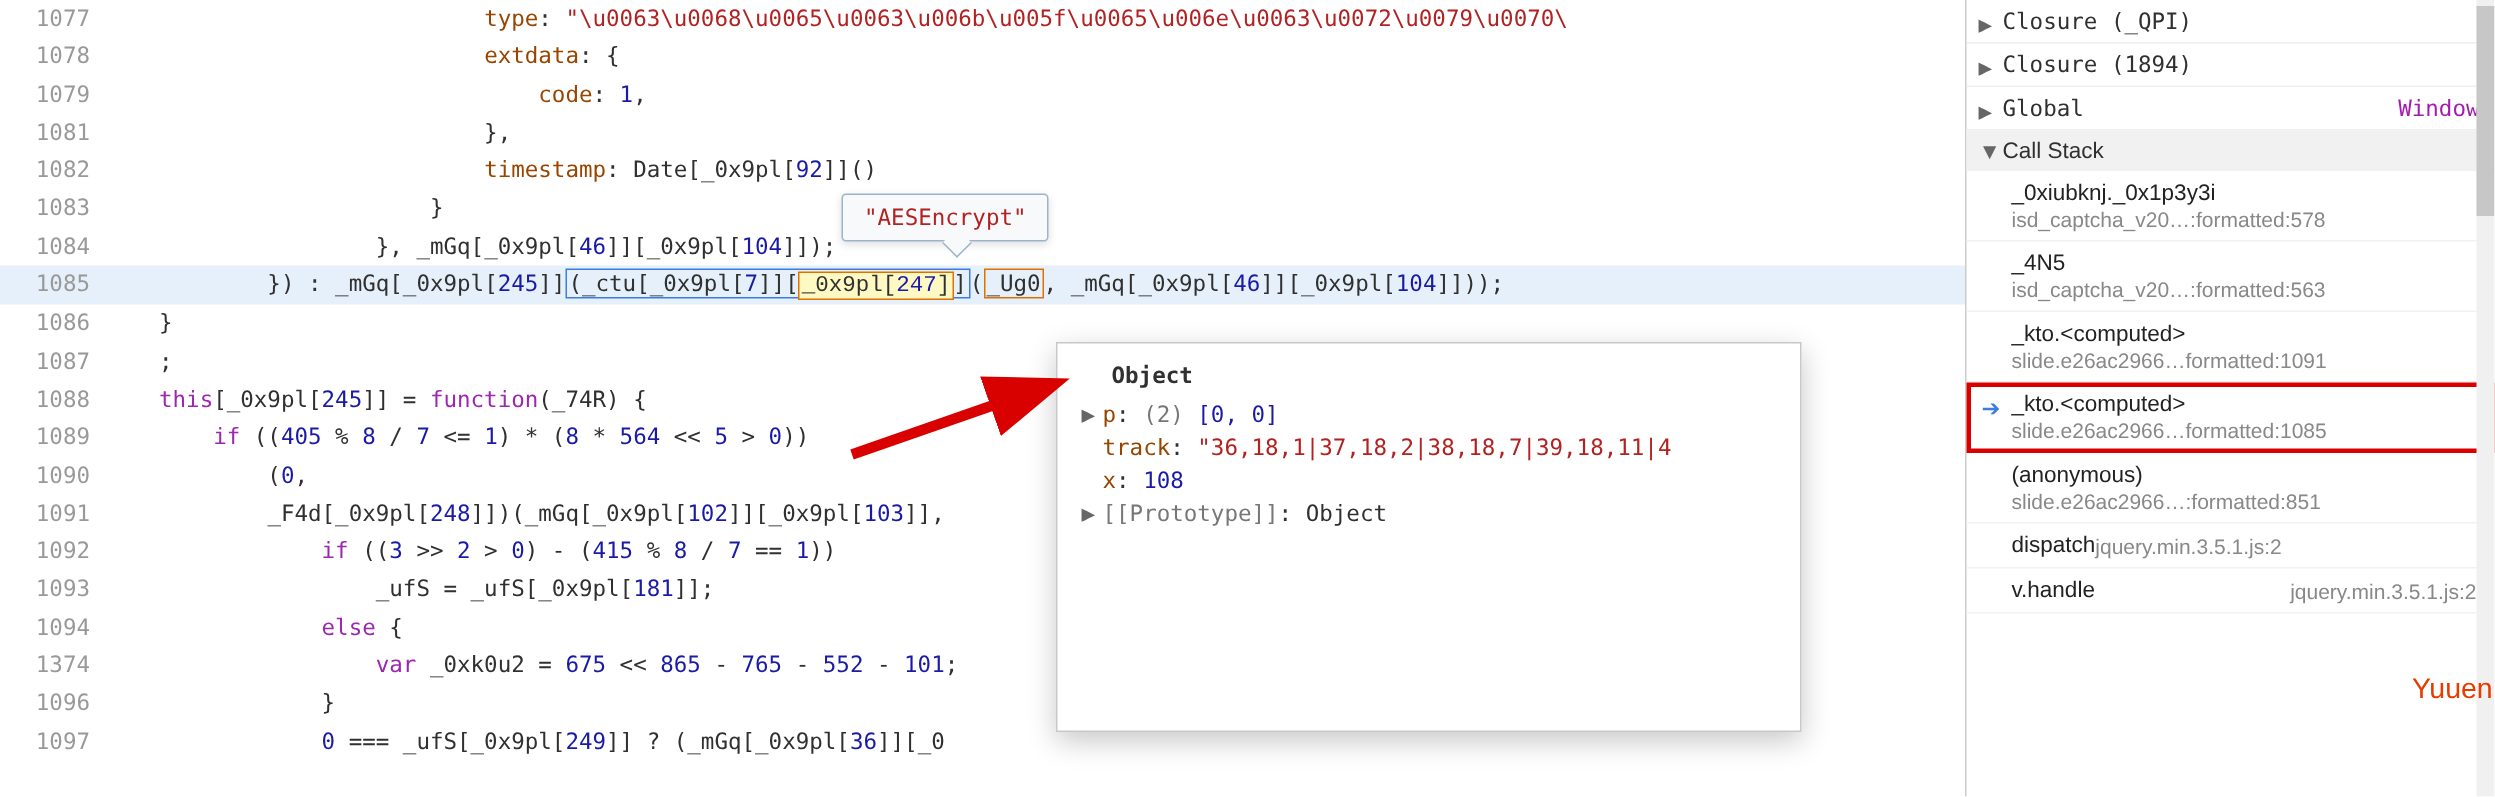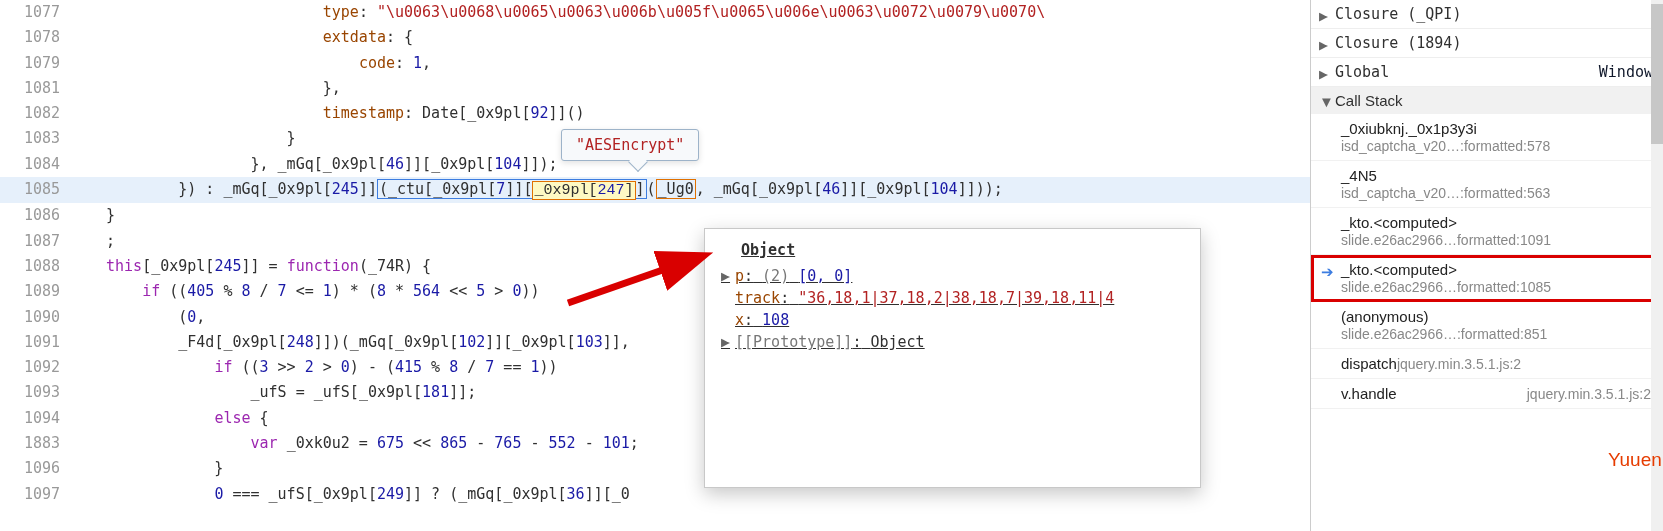--- a/index.html
+++ b/index.html
@@ -84,21 +84,20 @@
     position: absolute;
     left: 704px;
     top: 228px;
     width: 497px;
     height: 260px;
     background: #fff;
     border: 1px solid #c8c8c8;
     box-shadow: 0 6px 18px rgba(0,0,0,0.22);
     z-index: 8;
     padding: 8px 0;
-    text-decoration: underline;
   }
   .obj-title {
     padding: 4px 36px 6px;
     font-weight: bold;
   }
   .obj-row {
     padding: 2px 16px;
     display: flex;
     align-items: baseline;
   }
@@ -134,21 +133,21 @@
   }
   .scope-row { font-family: Menlo, Consolas, monospace; }
   .scope-expand {
     position: absolute;
     left: 8px;
     top: 6px;
     color: #666;
   }
   .scope-val {
     float: right;
-    color: #0f172a;
+    color: #a21caf;
     font-family: Menlo, Consolas, monospace;
   }
   .section-header {
     background: #f1f1f1;
     padding: 5px 10px 5px 24px;
     position: relative;
     font-family: -apple-system, "Segoe UI", sans-serif;
   }
   .cs-entry {
     padding: 6px 12px 6px 30px;
@@ -228,21 +227,21 @@
   <div class="code-line"><div class="gutter">1090</div><div class="code-content">        (<span class="num">0</span>,</div></div>
 
   <div class="code-line"><div class="gutter">1091</div><div class="code-content">        <span>_F4d</span>[<span>_0x9pl</span>[<span class="num">248</span>]])(<span>_mGq</span>[<span>_0x9pl</span>[<span class="num">102</span>]][<span>_0x9pl</span>[<span class="num">103</span>]],</div></div>
 
   <div class="code-line"><div class="gutter">1092</div><div class="code-content">            <span class="kw">if</span> ((<span class="num">3</span> &gt;&gt; <span class="num">2</span> &gt; <span class="num">0</span>) - (<span class="num">415</span> % <span class="num">8</span> / <span class="num">7</span> == <span class="num">1</span>))</div></div>
 
   <div class="code-line"><div class="gutter">1093</div><div class="code-content">                <span>_ufS</span> = <span>_ufS</span>[<span>_0x9pl</span>[<span class="num">181</span>]];</div></div>
 
   <div class="code-line"><div class="gutter">1094</div><div class="code-content">            <span class="kw">else</span> {</div></div>
 
-  <div class="code-line"><div class="gutter">1883</div><div class="code-content">                <span class="kw">var</span> <span>_0xk0u2</span> = <span class="num">675</span> &lt;&lt; <span class="num">865</span> - <span class="num">765</span> - <span class="num">552</span> - <span class="num">101</span>;</div></div>
+  <div class="code-line"><div class="gutter">1374</div><div class="code-content">                <span class="kw">var</span> <span>_0xk0u2</span> = <span class="num">675</span> &lt;&lt; <span class="num">865</span> - <span class="num">765</span> - <span class="num">552</span> - <span class="num">101</span>;</div></div>
 
   <div class="code-line"><div class="gutter">1096</div><div class="code-content">            }</div></div>
 
   <div class="code-line"><div class="gutter">1097</div><div class="code-content">            <span class="num">0</span> === <span>_ufS</span>[<span>_0x9pl</span>[<span class="num">249</span>]] ? (<span>_mGq</span>[<span>_0x9pl</span>[<span class="num">36</span>]][<span>_0</span></div></div>
 
   <div class="tooltip-wrap">
     <div class="tooltip-box"><span class="tooltip-text">"AESEncrypt"</span></div>
     <div class="tooltip-arrow"></div>
   </div>
 

